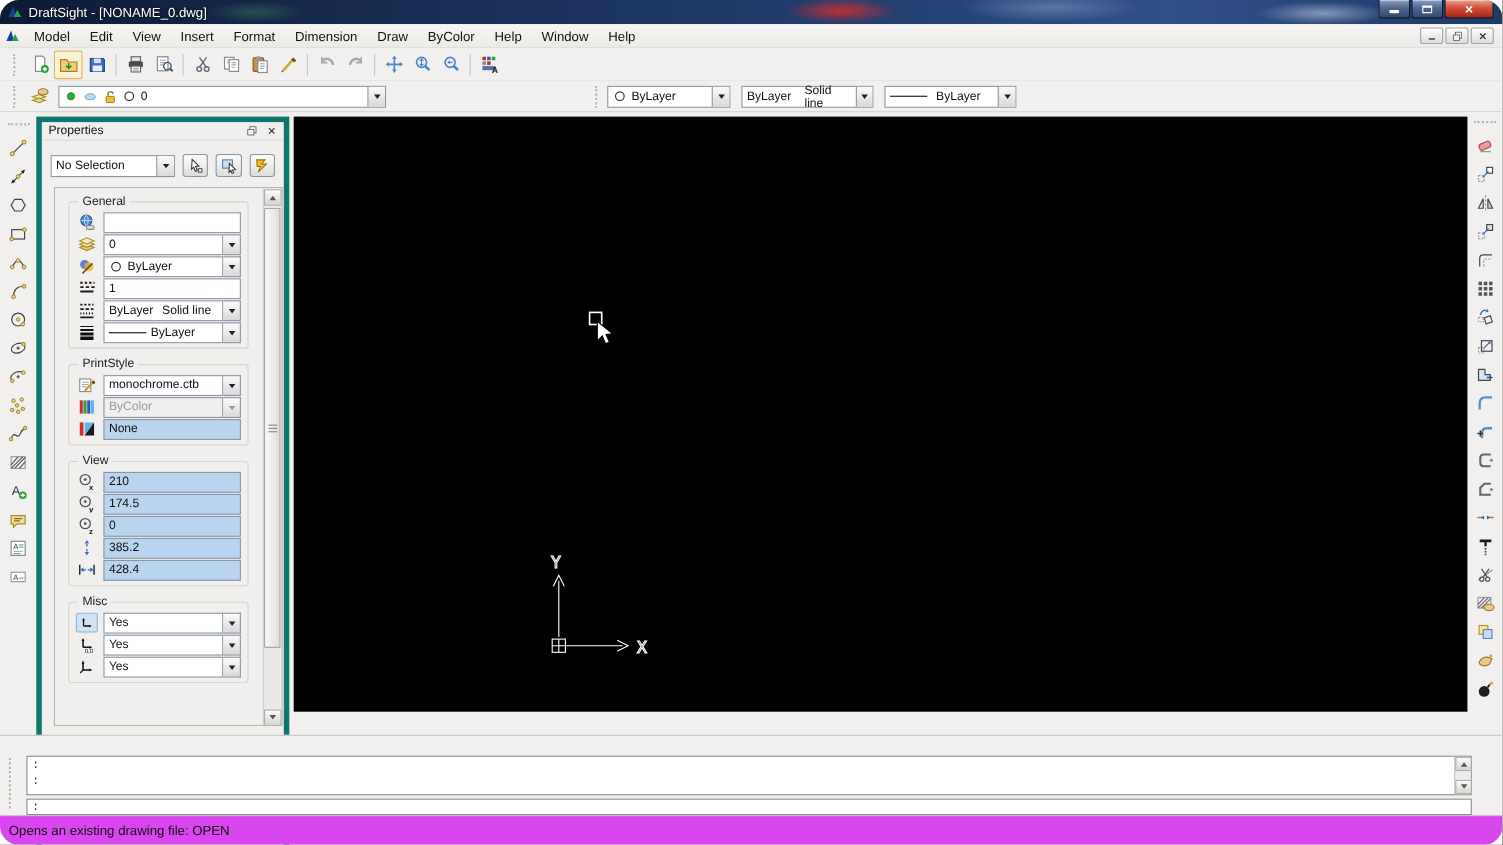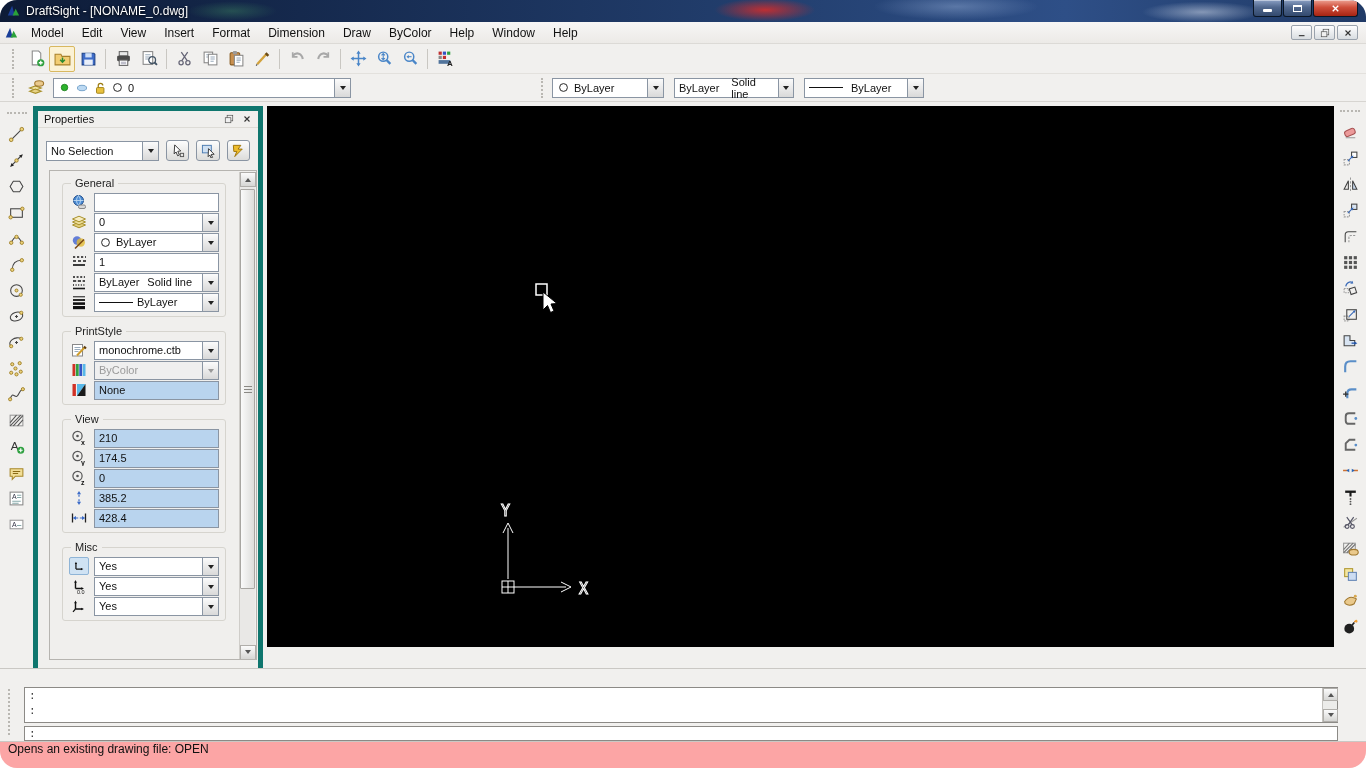--- a/index.html
+++ b/index.html
@@ -144,21 +144,21 @@
   .cmdwin { position:absolute; left:0; top:668px; width:1366px; height:73px; background:#f1f0ee; border-top:1px solid #cac8c4; }
   .cmd-head { height:16px; display:flex; align-items:center; padding:1px 6px 0 10px; }
   .cmd-head .cw-title { font-size:11px; }
   .cmd-btns { margin-left:auto; display:flex; gap:6px; }
   .cmd-grip { position:absolute; left:8px; top:20px; height:46px; border-left:2px dotted #b9b7b2; }
   .cmd-hist { position:absolute; left:24px; top:18px; width:1314px; height:36px; background:#fff; border:1px solid #8c8a86; padding:1px 4px; font-family:"Liberation Mono", monospace; font-size:11px; line-height:15px; color:#333; }
   .cmd-sb { position:absolute; right:0; top:0; width:15px; height:34px; border-left:1px solid #c4c2be; background:#ececea; }
   .cmd-sb .sb-up,.cmd-sb .sb-dn { width:15px; height:13px; }
   .cmd-input { position:absolute; left:24px; top:57px; width:1314px; height:15px; background:#fff; border:1px solid #8c8a86; padding:0 4px; font-family:"Liberation Mono", monospace; font-size:11px; color:#333; display:flex; align-items:center; }
   
-  .statusbar { position:absolute; left:0; top:741px; width:1366px; height:27px; background:#fca5a5; border-top:1px solid #cac8c4; display:flex; }
+  .statusbar { position:absolute; left:0; top:741px; width:1366px; height:27px; background:#d946ef; border-top:1px solid #cac8c4; display:flex; align-items:center; }
   .hint { padding-left:8px; font-size:12px; color:#111; }
 </style>
 </head>
 <body>
 
 <div id="app">
 
   <div class="titlebar">
     <span class="ic">
         <svg viewBox="0 0 16 16" width="14" height="14">

